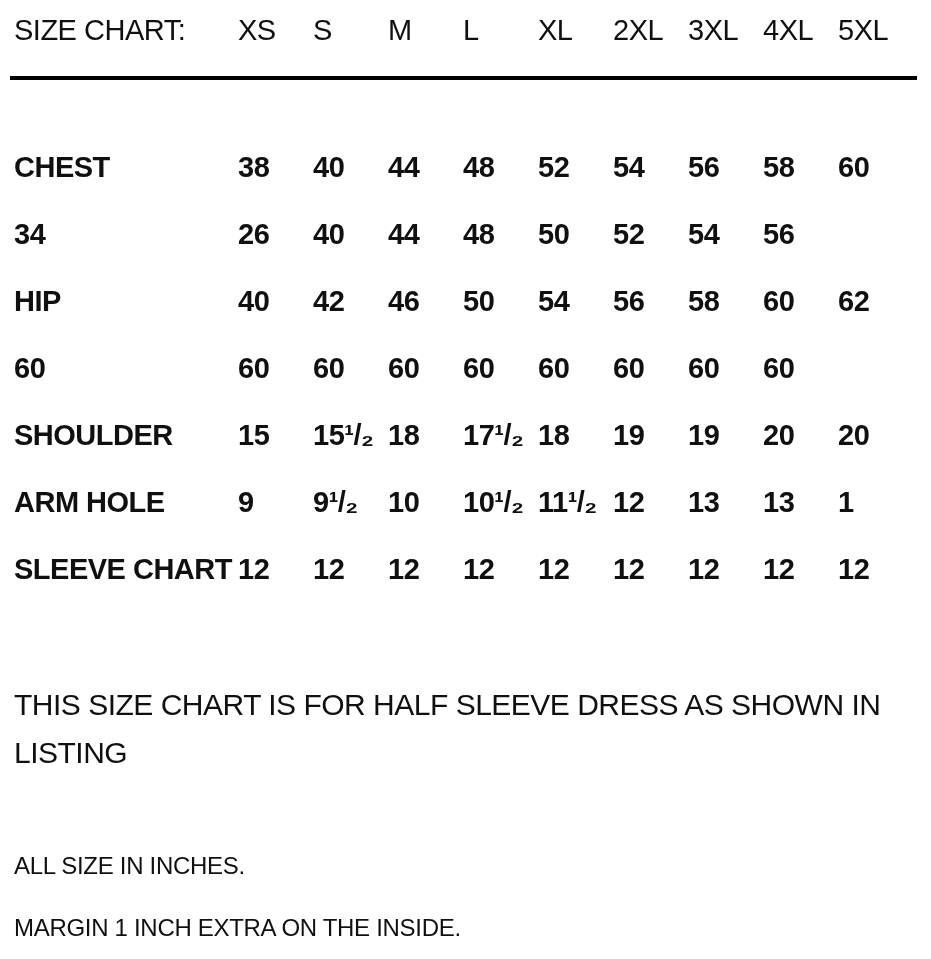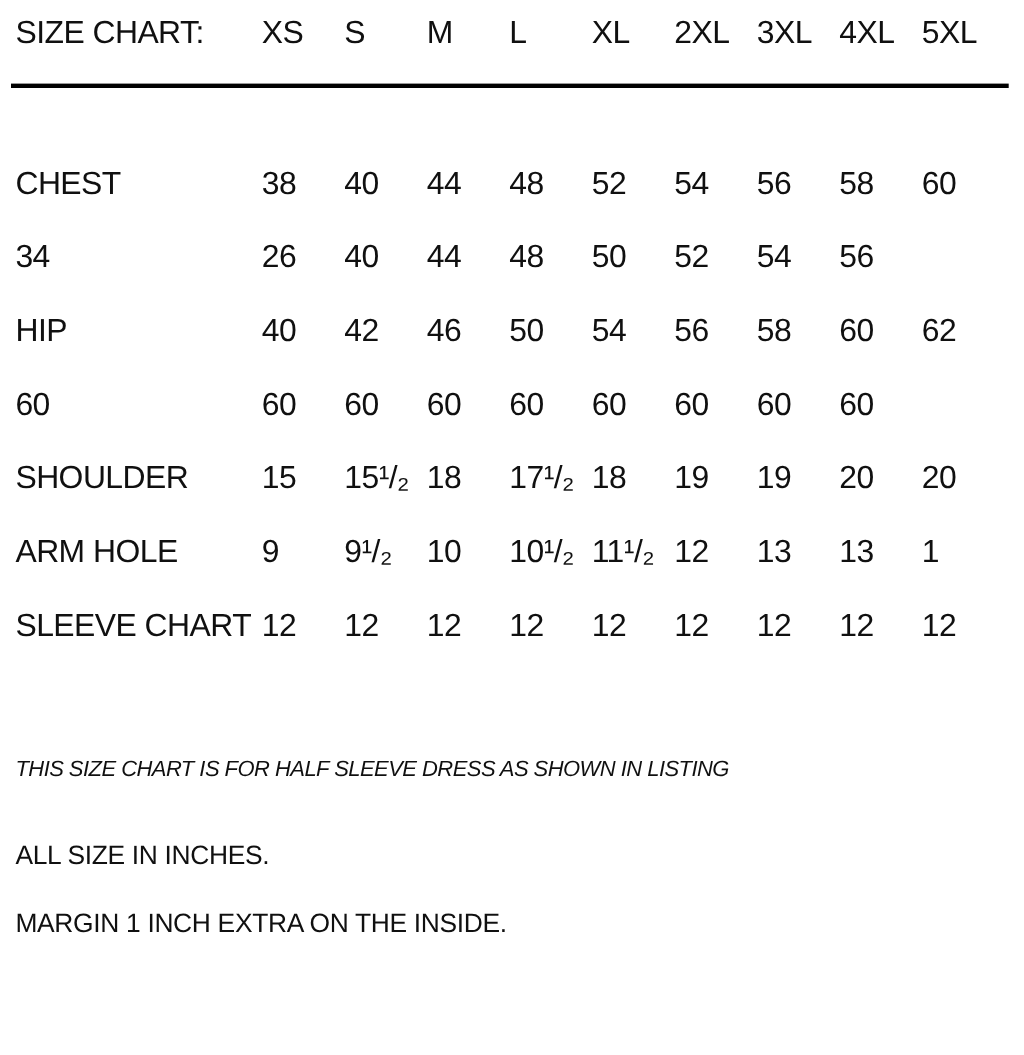--- a/index.html
+++ b/index.html
@@ -31,36 +31,35 @@
     font-size: 29px;
     letter-spacing: -0.5px;
     white-space: nowrap;
   }
   .rule {
     height: 4px;
     background: #000000;
     width: 907px;
     margin: 20px 0 0 -4px;
   }
-  .tbody { margin-top: 54px; }
+  .tbody { margin-top: 54px; font-weight: bold; }
   .tbody .trow { height: 67px; }
   .statement {
     margin: 78px 0 0 0;
-    font-size: 20px;
-    line-height: 36px;
+    font-size: 30px;
+    line-height: 48px;
     letter-spacing: -0.5px;
-    font-style: italic;
   }
   .note {
     margin: 0;
     font-size: 24px;
     line-height: 30px;
     letter-spacing: -0.3px;
   }
-  .note-1 { margin-top: 46px; }
+  .note-1 { margin-top: 74px; }
   .note-2 { margin-top: 32px; }
 </style>
 </head>
 <body>
 
 <div class="page">
 
   <div>
     <div class="trow header-row">
       <div class="cell">SIZE CHART:</div>

